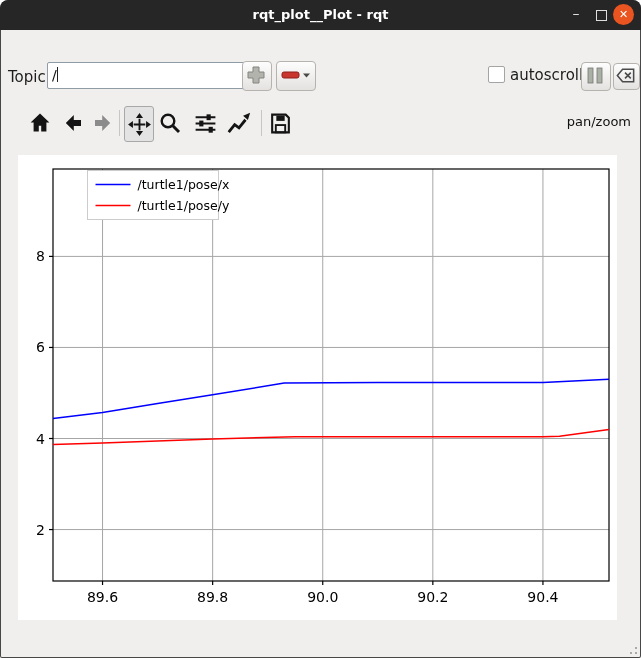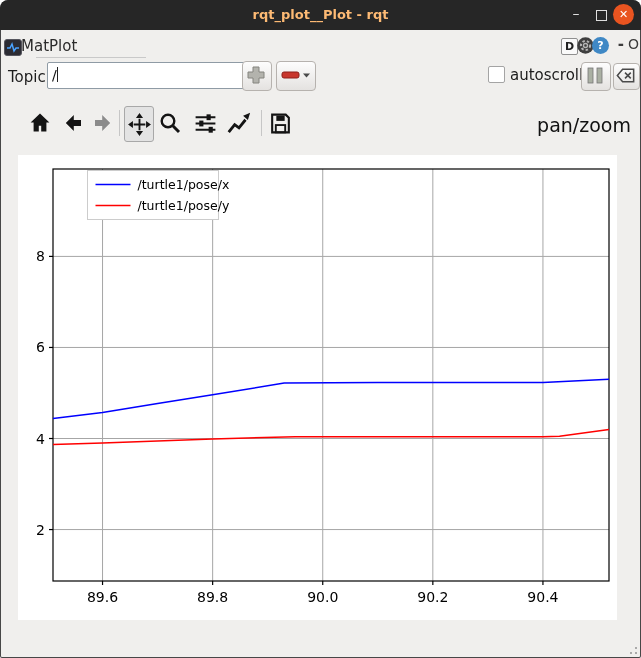--- a/index.html
+++ b/index.html
@@ -2,21 +2,21 @@
 <html><head>
 <meta charset="utf-8">
 <style>
   html,body{margin:0;padding:0;background:#ffffff;font-family:"DejaVu Sans",sans-serif;}
   .window{position:relative;width:641px;height:658px;background:#f0efed;overflow:hidden;
           border-radius:8px 8px 2px 2px;box-shadow:0 0 0 1px #474747 inset;}
   
   .titlebar{position:absolute;left:0;top:0;width:641px;height:30px;background:#262626;
             border-radius:8px 8px 0 0;}
   .titlebar .title{position:absolute;left:0;right:0;top:0;height:30px;line-height:30px;
-            text-align:center;color:#fdba74;font-size:13px;font-weight:bold;}
+            text-align:center;color:#ffffff;font-size:13px;font-weight:bold;}
   .tb-min{position:absolute;right:56px;top:4px;width:18px;height:22px;color:#dedede;
           font-size:14px;text-align:center;line-height:18px;}
   .tb-max{position:absolute;right:34px;top:10px;width:9px;height:9px;border:1.5px solid #dedede;}
   .tb-close{position:absolute;right:7px;top:4px;width:21px;height:21px;border-radius:50%;
           background:#e95420;color:#ffffff;font-size:11px;line-height:21px;text-align:center;font-weight:bold;}
   
   .plugin-bar{position:absolute;left:0;top:30px;width:641px;height:30px;}
   .matplot-icon{position:absolute;left:4px;top:9px;width:16px;height:15px;background:#2c2c33;
           border:1px solid #56565e;border-radius:3px;}
   .plugin-title{position:absolute;left:21px;top:7px;font-size:15px;color:#2b2b2b;}
@@ -42,61 +42,41 @@
   .autoscroll-box{position:absolute;left:488px;top:6px;width:15px;height:15px;background:#fff;
           border:1px solid #a4a4a4;border-radius:2px;}
   .autoscroll-label{position:absolute;left:510px;top:6px;font-size:15px;color:#1c1c1c;}
   .pause-btn{position:absolute;left:581px;top:2px;width:28px;height:27px;}
   .clear-btn{position:absolute;left:613px;top:3px;width:25px;height:25px;}
   
   .nav-toolbar{position:absolute;left:0;top:100px;width:641px;height:48px;}
   .nav-btn{position:absolute;top:8px;width:26px;height:30px;display:flex;align-items:center;justify-content:center;}
   .nav-btn.active{background:#e3e3e3;border:1px solid #a8a8a8;border-radius:3px;top:6px;height:34px;width:28px;}
   .nav-sep{position:absolute;top:10px;width:1px;height:26px;background:#c6c6c6;}
-  .mode-label{position:absolute;right:10px;top:14px;font-size:19px;color:#111;}
+  .mode-label{position:absolute;right:10px;top:14px;font-size:13px;color:#111;}
   
   .canvas{position:absolute;left:18px;top:155px;width:599px;height:465px;background:#ffffff;}
   .resize-grip{position:absolute;right:4px;bottom:4px;width:12px;height:12px;}
   .resize-grip i{position:absolute;width:2px;height:2px;background:#aaa;}
   .resize-grip i:nth-child(1){right:0;bottom:0;}
   .resize-grip i:nth-child(2){right:5px;bottom:0;}
   .resize-grip i:nth-child(3){right:0;bottom:5px;}
 </style>
 </head>
 <body>
 
 <div class="window">
 
   <div class="titlebar">
     <div class="title">rqt_plot__Plot - rqt</div>
     <div class="tb-min">–</div>
     <div class="tb-max"></div>
     <div class="tb-close">✕</div>
   </div>
 
-  <div class="plugin-bar">
-    <div class="matplot-icon">
-      <svg width="16" height="15" viewBox="0 0 16 15">
-        <polyline points="2,8 5,8 7,4 9,11 11,8 14,8" fill="none" stroke="#4aa3ff" stroke-width="1.5"></polyline>
-      </svg>
-    </div>
-    <div class="plugin-title">MatPlot</div>
-    <div class="plugin-underline"></div>
-    <div class="dock-d">D</div>
-    <div class="dock-gear">
-      <svg width="17" height="17" viewBox="0 0 17 17">
-        <circle cx="8.5" cy="8.5" r="8.2" fill="#3f3f3f"></circle>
-        <circle cx="8.5" cy="8.5" r="4.6" fill="none" stroke="#b4b4b4" stroke-width="2" stroke-dasharray="2.4 2.1"></circle>
-        <circle cx="8.5" cy="8.5" r="2" fill="none" stroke="#b4b4b4" stroke-width="1.4"></circle>
-      </svg>
-    </div>
-    <div class="dock-help">?</div>
-    <div class="dock-min">-</div>
-    <div class="dock-float">O</div>
-  </div>
 
   <div class="topic-row">
     <div class="topic-label">Topic</div>
     <div class="topic-input"><span>/</span><span class="caret"></span></div>
     <div class="btn plus-btn">
       <svg width="26" height="26" viewBox="0 0 26 26">
         <path d="M10 5 h6 v5 h5 v6 h-5 v5 h-6 v-5 h-5 v-6 h5 Z" fill="#b3b3ad" stroke="#84847e" stroke-width="1"></path>
       </svg>
     </div>
     <div class="btn minus-btn">

